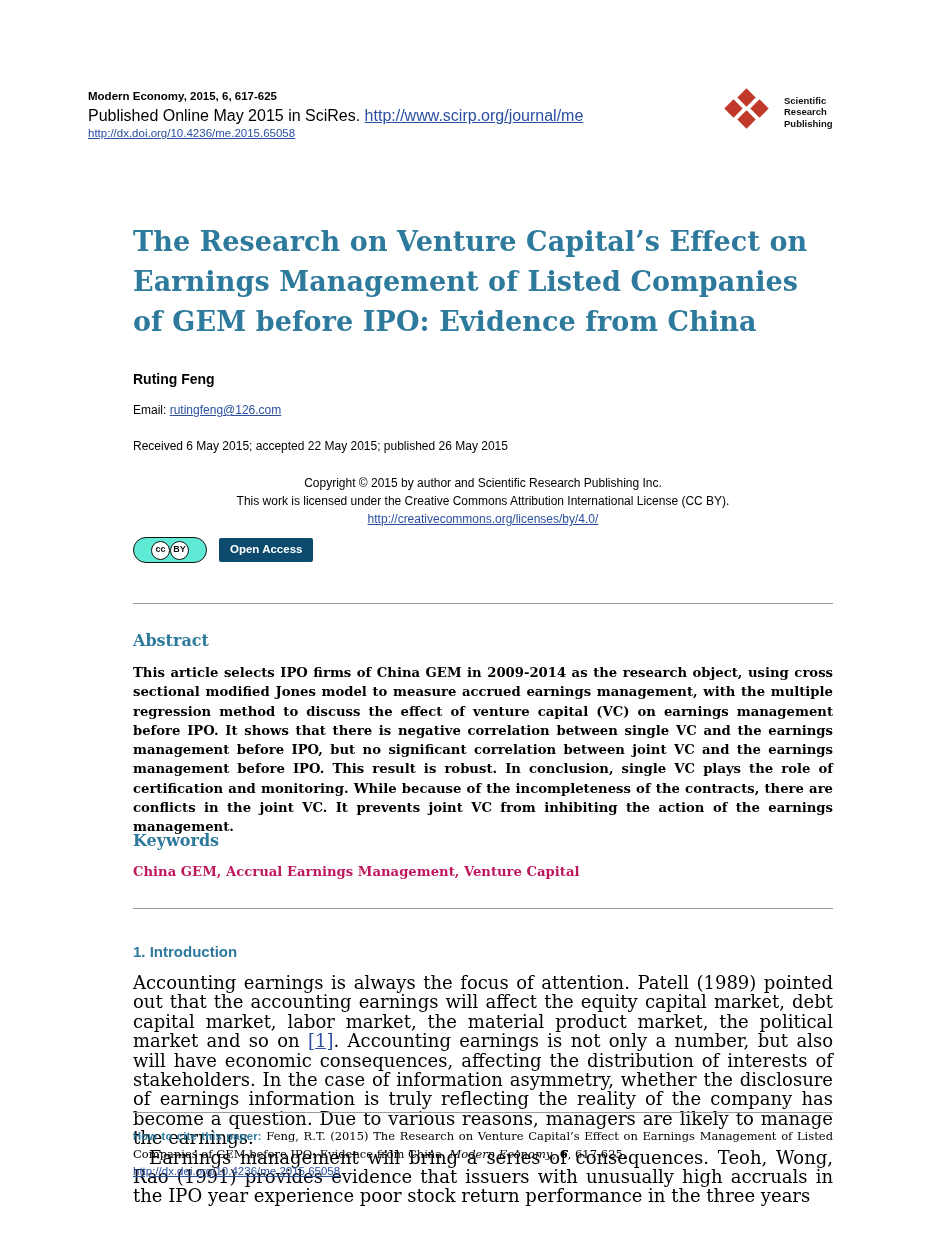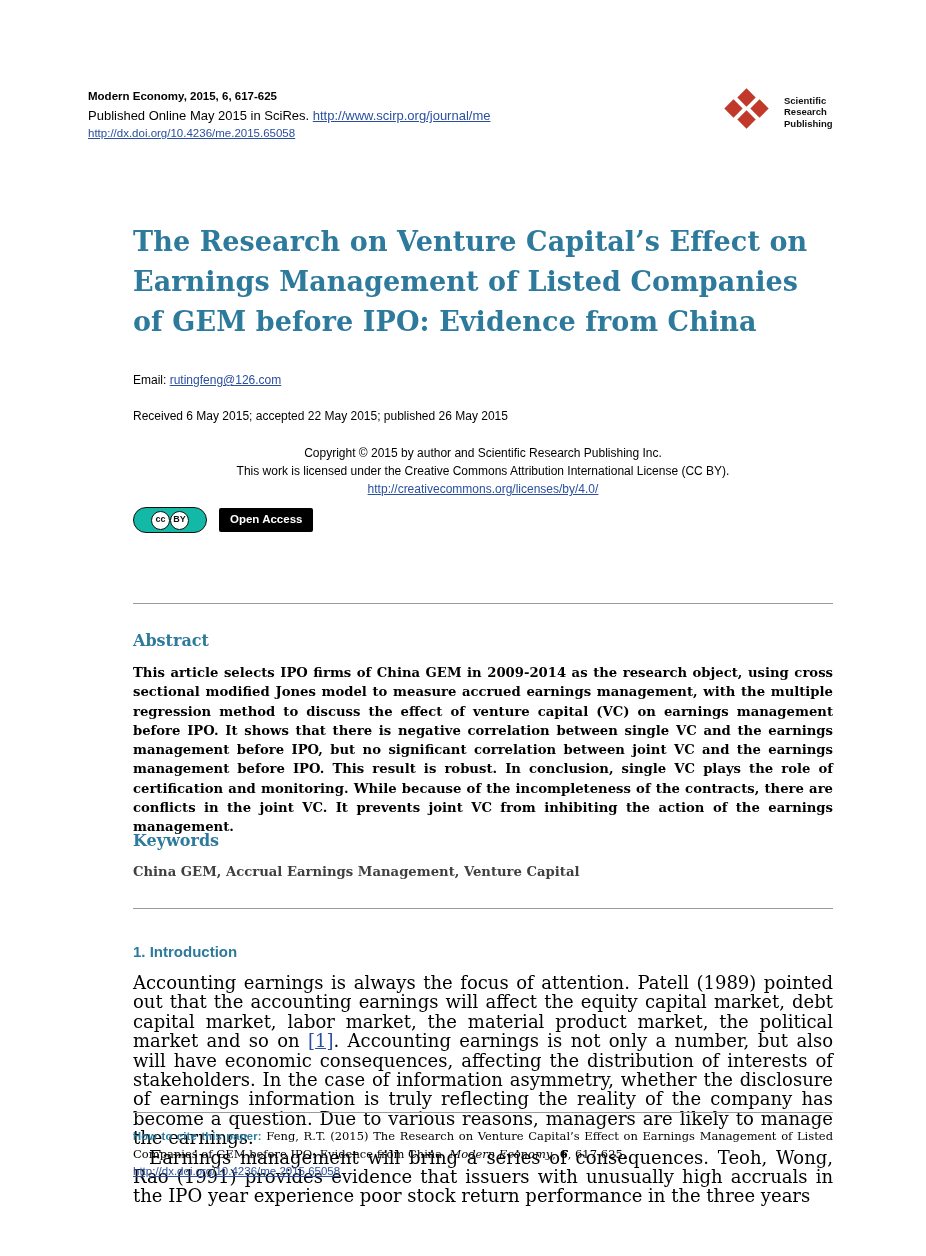--- a/index.html
+++ b/index.html
@@ -35,21 +35,21 @@
     font-size: 11.5px;
     line-height: 17px;
     color: #000;
   }
   .journal-line {
     font-weight: bold;
     font-size: 11.5px;
     margin-bottom: 2px;
   }
   .pub-line {
-    font-size: 13px;
+    font-size: 16px;
   }
   a.link {
     color: #2a4fa0;
     text-decoration: underline;
   }
   .doi-line {
     font-size: 11.5px;
     margin-top: 1px;
   }
 
@@ -138,40 +138,40 @@
     margin-top: 9px;
     display: flex;
     align-items: center;
     gap: 12px;
   }
   .cc-badge {
     width: 74px;
     height: 26px;
     border: 1px solid #111;
     border-radius: 13px;
-    background: #14b8a6;
+    background: #5eead4;
     display: flex;
     align-items: center;
     justify-content: center;
     box-sizing: border-box;
   }
   .cc-circle {
     width: 17px;
     height: 17px;
     border-radius: 50%;
     border: 1.6px solid #111;
     font-size: 9px;
     line-height: 15px;
     text-align: center;
     font-weight: bold;
     background: #fff;
     color: #111;
   }
   .open-access {
-    background: #000000;
+    background: #0c4a6e;
     color: #ffffff;
     font-size: 11.5px;
     font-weight: bold;
     padding: 5px 11px 6px 11px;
     border-radius: 2px;
     line-height: 13px;
   }
 
   
   .hr {
@@ -215,21 +215,21 @@
   }
   .keywords-body {
     position: absolute;
     top: 862px;
     left: 133px;
     width: 700px;
     font-family: "DejaVu Serif", serif;
     font-size: 13.2px;
     font-weight: bold;
     line-height: 19px;
-    color: #404040;
+    color: #be185d;
   }
 
   
   .intro-head {
     position: absolute;
     top: 943px;
     left: 133px;
     font-family: "Liberation Sans", sans-serif;
     font-size: 15px;
     font-weight: bold;
@@ -314,20 +314,21 @@
         <span>Scientific</span><br>
         <span>Research</span><br>
         <span>Publishing</span>
       </span>
     </div>
   </div>
 
   <div class="title">The Research on Venture Capital’s Effect on Earnings Management of Listed Companies of GEM before IPO: Evidence from China</div>
 
   <div class="author-block">
+    <div class="author-name">Ruting Feng</div>
     <div class="affil">
       <div>
         <span>Email: </span><a class="link" href="#">rutingfeng@126.com</a>
       </div>
     </div>
     <div class="dates">Received 6 May 2015; accepted 22 May 2015; published 26 May 2015</div>
     <div class="copyright">
       <div>Copyright © 2015 by author and Scientific Research Publishing Inc.</div>
       <div>This work is licensed under the Creative Commons Attribution International License (CC BY).</div>
       <div><a class="link" href="#">http://creativecommons.org/licenses/by/4.0/</a></div>

